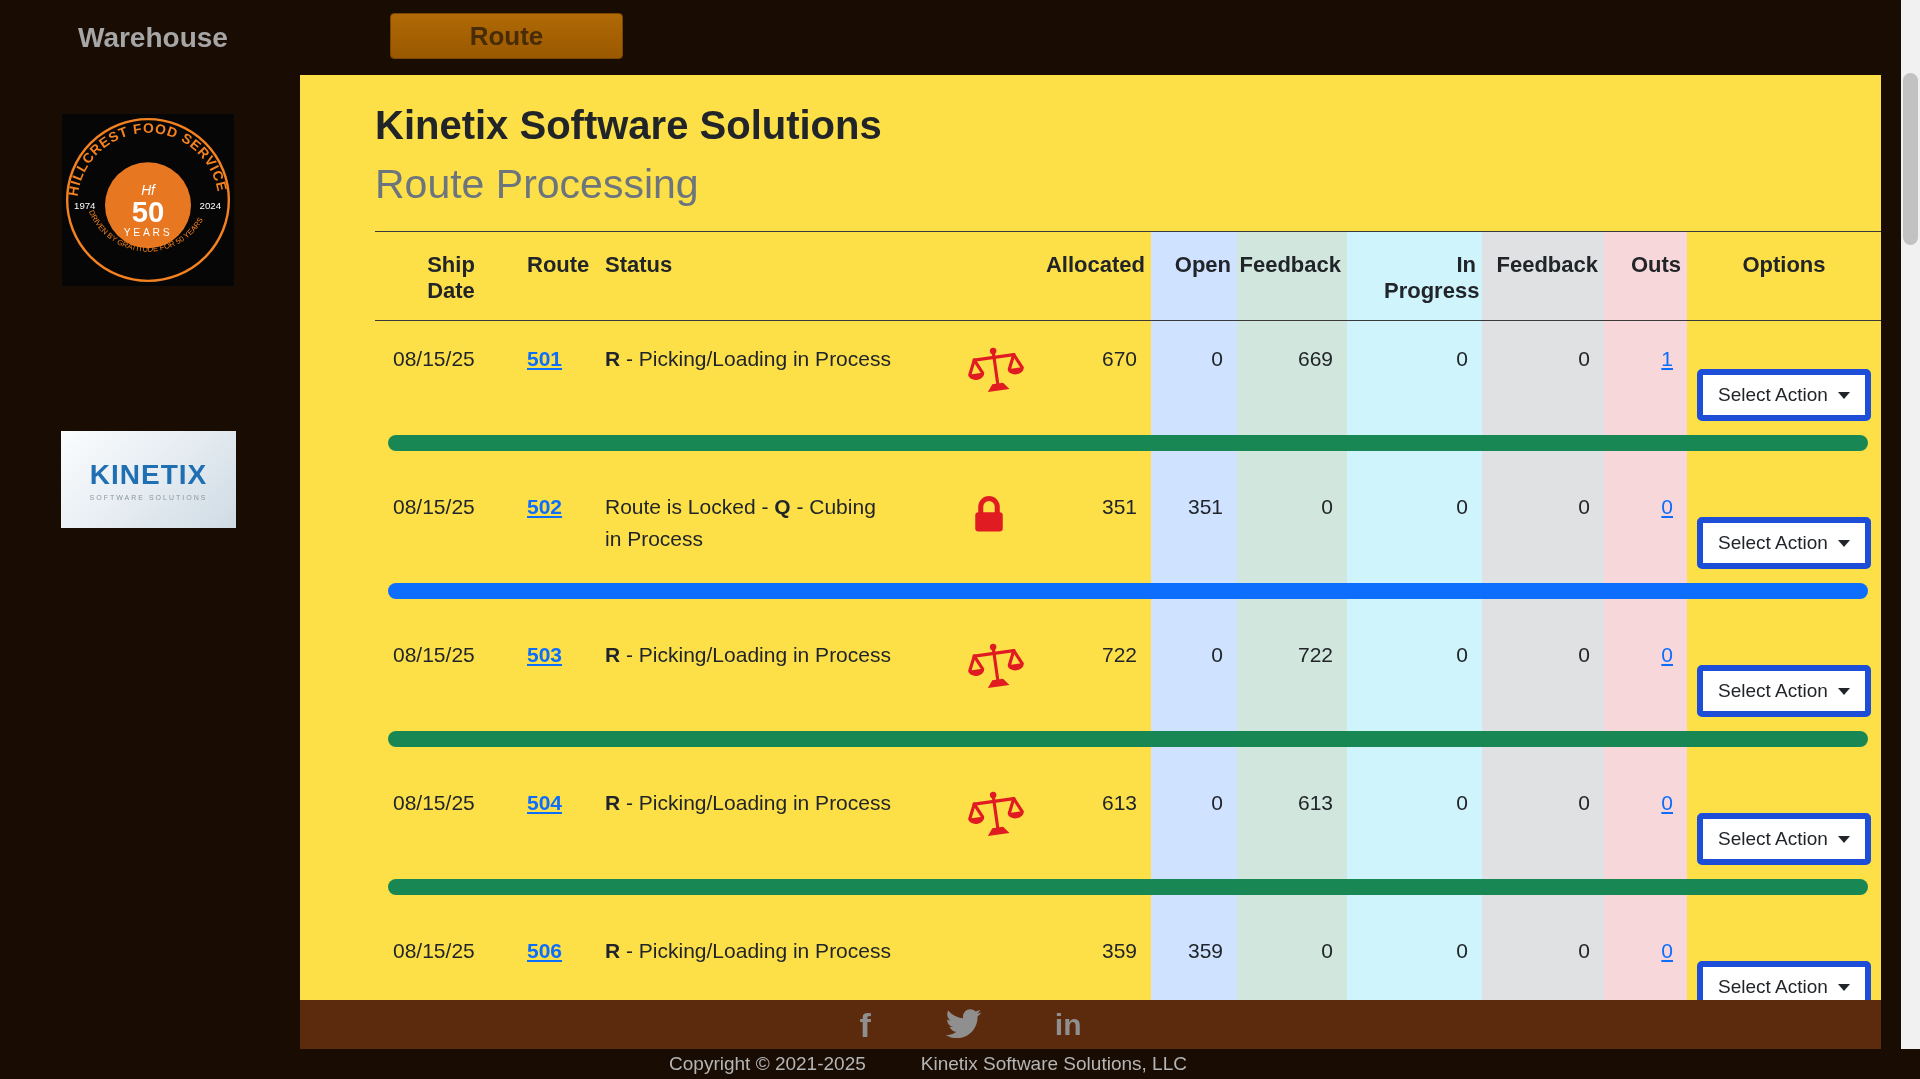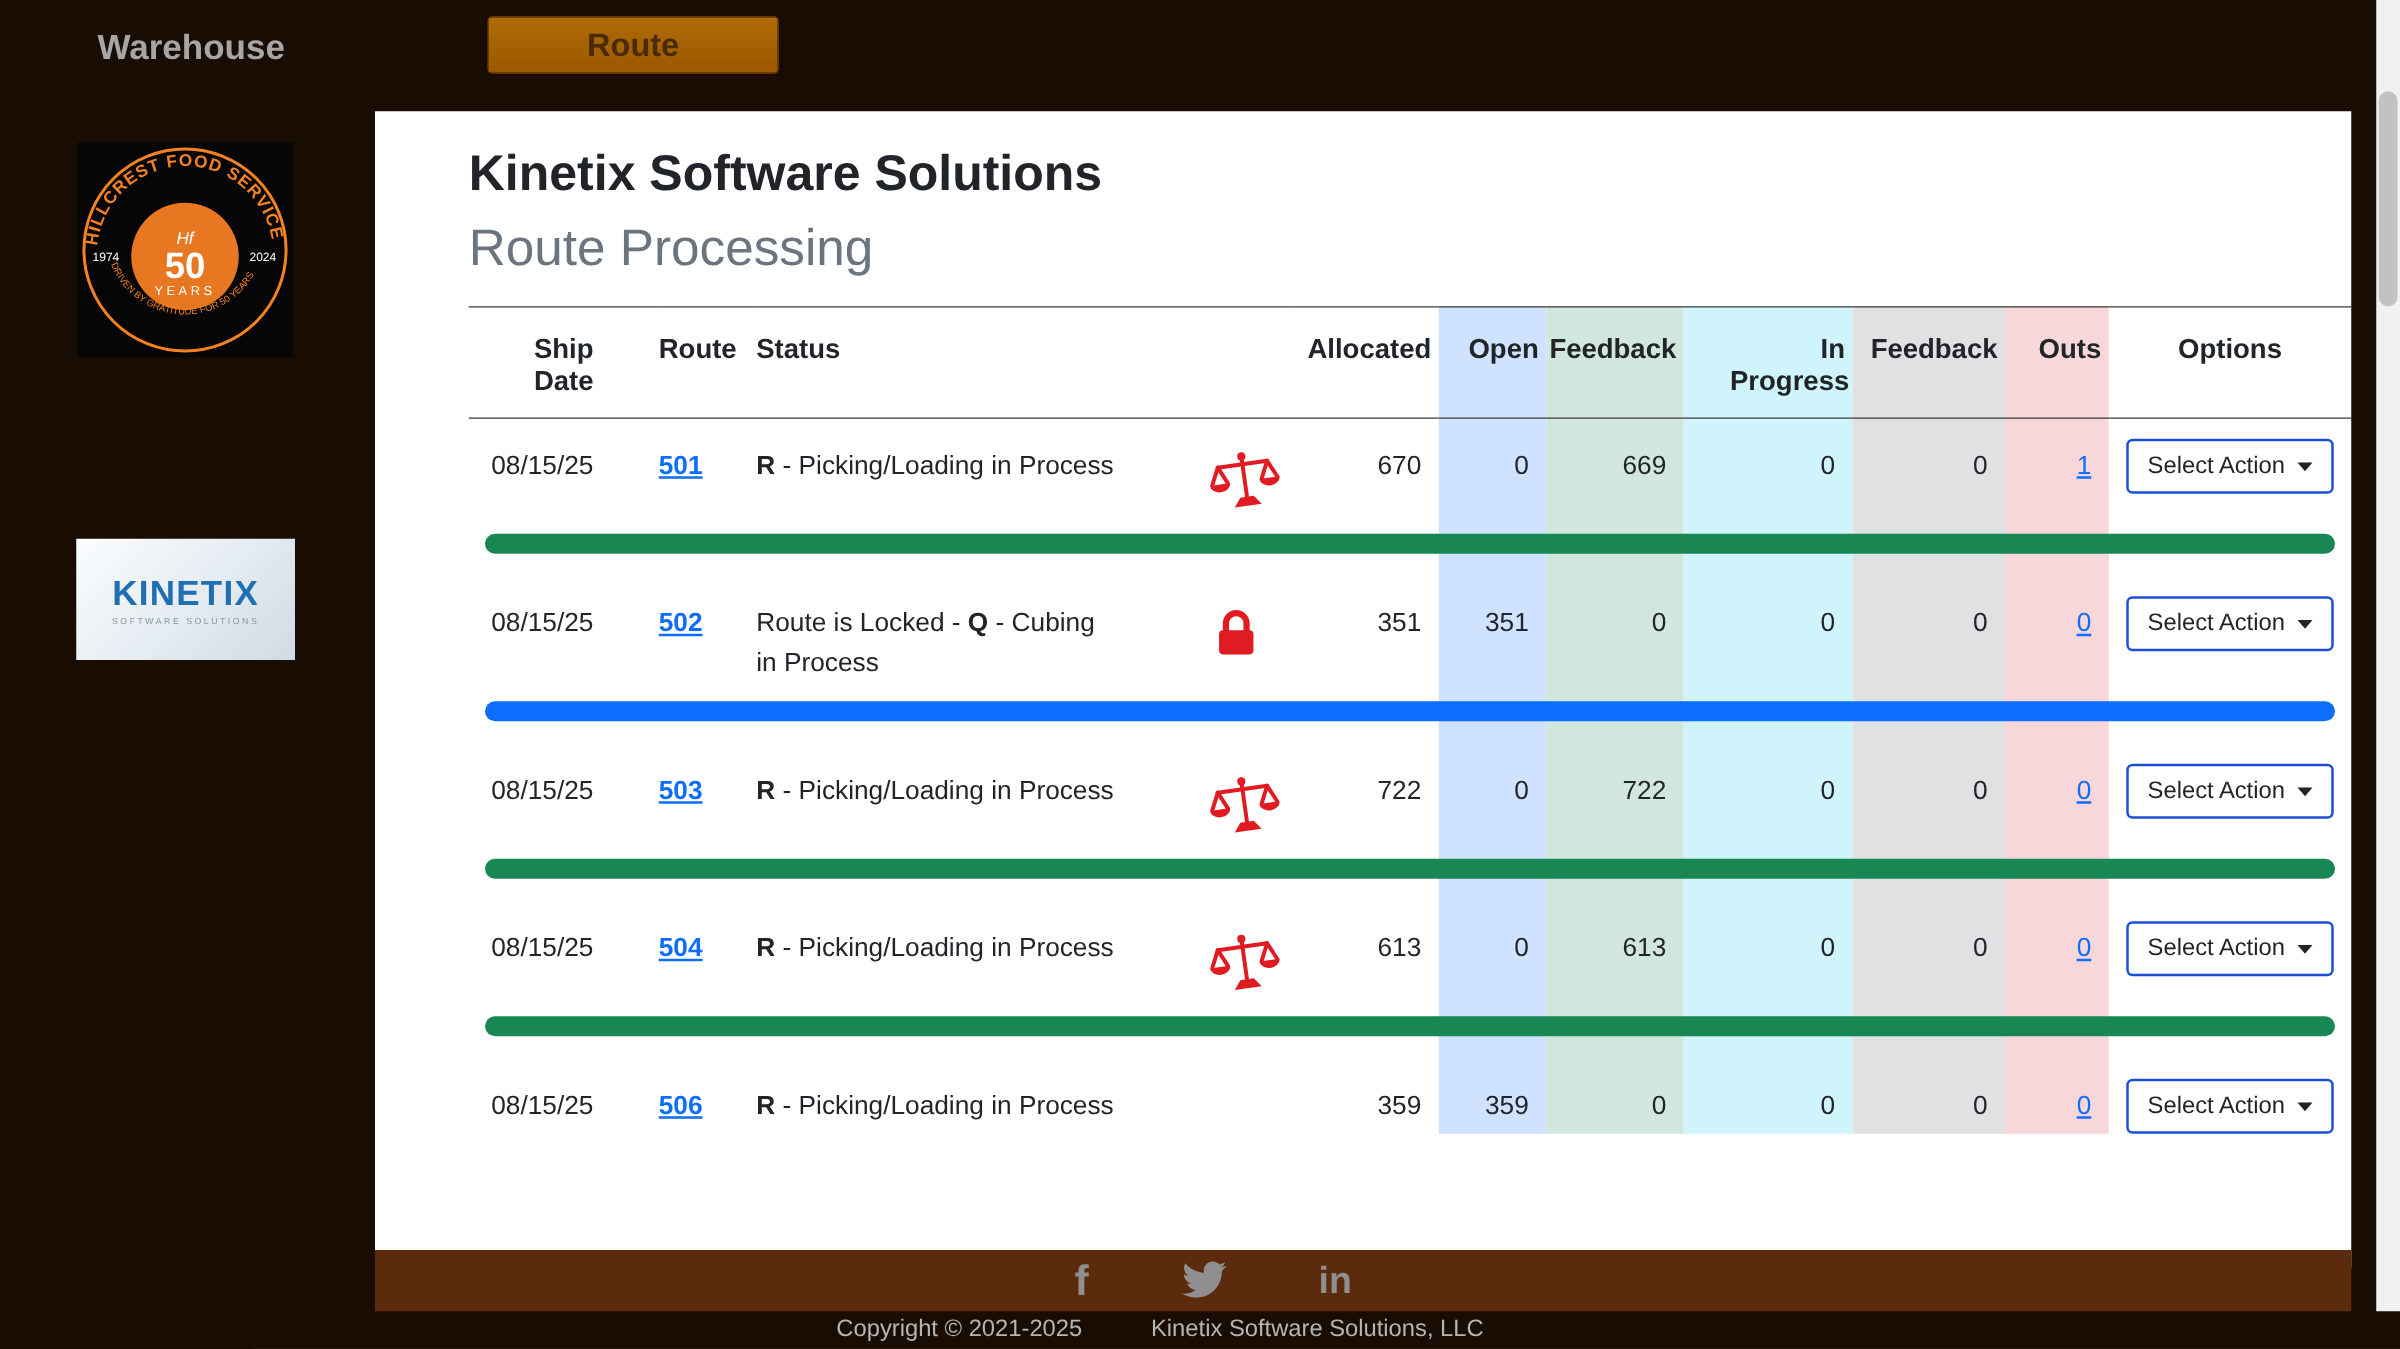--- a/index.html
+++ b/index.html
@@ -16,22 +16,22 @@
 
   
   .hillcrest-logo { position:absolute; left:61px; top:114px; width:174px; height:172px; }
   .kinetix-logo { position:absolute; left:61px; top:431px; width:175px; height:97px;
                   background:linear-gradient(135deg,#fbfdfe 0%,#e4ebf1 55%,#cfdbe4 100%);
                   display:flex; flex-direction:column; align-items:center; justify-content:center; }
   .kinetix-logo .kx-name { color:#1f6fb2; font-weight:bold; font-size:28px; letter-spacing:1px; }
   .kinetix-logo .kx-tag  { color:#8a97a1; font-size:7px; letter-spacing:2px; margin-top:3px; }
 
   
-  .content { position:absolute; left:300px; top:89px; width:1581px; height:925px;
-             background:#ffffff; overflow:hidden; padding:26px 0 0 75px; }
+  .content { position:absolute; left:300px; top:75px; width:1581px; height:925px;
+             background:#fde047; overflow:hidden; padding:26px 0 0 75px; }
   .page-title { font-size:40px; line-height:48px; font-weight:bold; color:#212529; margin-bottom:10px; }
   .page-subtitle { font-size:23px; line-height:28px; font-weight:bold; color:#212529; margin-bottom:24px; }
   .section-title { font-size:41px; line-height:50px; color:#6c757d; margin-bottom:22px; font-weight:400; }
 
   
   .table-wrap { position:relative; width:1506px; }
   .col-stripes { position:absolute; inset:0; z-index:0; }
   .col-stripes .stripe { position:absolute; top:0; bottom:0; }
   .stripe-open        { left:776px;  width:86px;  }
   .stripe-shipped     { left:862px;  width:110px; }
@@ -64,23 +64,23 @@
   .row-icon { margin-left:70px; margin-top:2px; display:inline-block; }
   .row-icon.tilt { transform:rotate(-8deg); }
 
   a.route-link { color:#0d6efd; font-weight:bold; text-decoration:underline; cursor:pointer; }
   a.outs-link  { color:#0d6efd; text-decoration:underline; cursor:pointer; }
 
   tr.bar-row td { padding:14px 13px 18px; }
   .bar { height:16px; border-radius:8px; width:100%; }
 
   .select-action { display:inline-flex; align-items:center; gap:10px; background:#fff;
-                   border:2px solid #1d4ed8; border-radius:5px; padding:9px 15px;
+                   border:6px solid #1d4ed8; border-radius:5px; padding:9px 15px;
                    font-size:19px; color:#212529; cursor:pointer;
-                   font-family:"Liberation Sans", sans-serif; }
+                   font-family:"Liberation Sans", sans-serif;margin-top:32px; }
   .caret { width:0; height:0; border-left:6px solid transparent; border-right:6px solid transparent;
            border-top:7px solid #212529; display:inline-block; }
 
   
   .footer-bar { position:absolute; left:300px; top:1000px; width:1581px; height:49px;
                 background:#5c2b0d; display:flex; align-items:center; justify-content:center;
                 gap:72px; padding-right:240px; }
   .social { color:#8f8f8f; display:flex; align-items:center; cursor:pointer; }
   .social .letter { font-size:34px; font-weight:bold; line-height:1; }
   .bottom-strip { position:absolute; left:0; top:1049px; width:1896px; height:30px;

